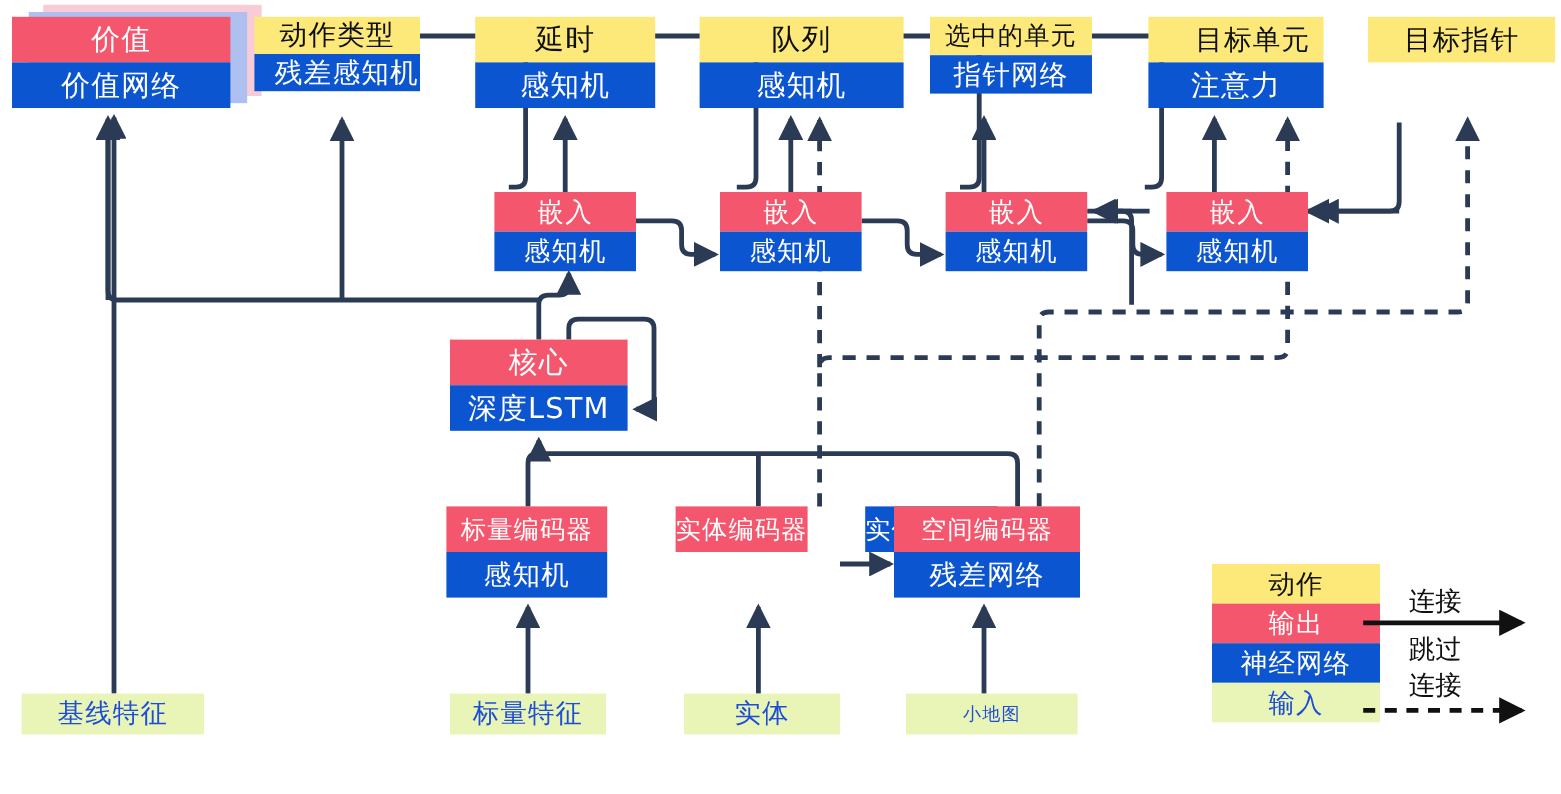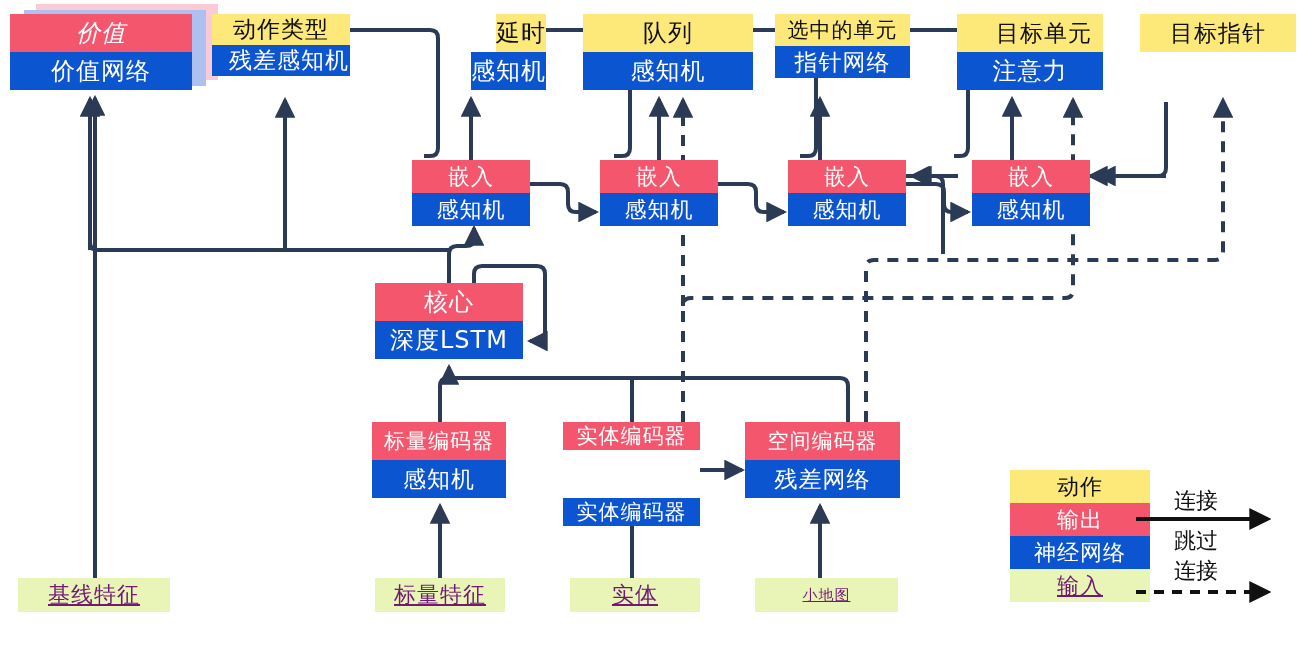--- a/index.html
+++ b/index.html
@@ -12,21 +12,21 @@
 
   .node{position:absolute;box-sizing:border-box;}
   .cell{
     display:flex;align-items:center;justify-content:center;
     box-sizing:border-box;white-space:nowrap;
     letter-spacing:1px;
   }
   .c-action{background:#FCE97A;color:#101010;}
   .c-output{background:#F4566E;color:#ffffff;}
   .c-nn{background:#0C55D0;color:#ffffff;}
-  .c-input{background:#E9F5B6;color:#701a75;text-decoration:underline;}
+  .c-input{background:#E9F5B6;color:#1d4ed8;}
 
   .ghost1{position:absolute;background:#F9CBD6;}
   .ghost2{position:absolute;background:#AEC0F0;}
 
   
   .legend{position:absolute;}
   .legend .cell{justify-content:center;}
   .leg-label{position:absolute;color:#101010;white-space:nowrap;}
 </style>
 </head>
@@ -101,30 +101,30 @@
       <path d="M 683 306 L 683 100" marker-end="url(#arrow)" stroke-dasharray="11 9"></path>
 
       <path d="M 866 422 L 866 268 Q 866 260 874 260 L 1215 260 Q 1223 260 1223 252 L 1223 100" marker-end="url(#arrow)"></path>
     </g>
   </svg>
 
   <div class="ghost1" style="left:36px;top:4px;width:182px;height:76px;"></div>
   <div class="ghost2" style="left:24px;top:10px;width:182px;height:76px;"></div>
 
   <div class="node" style="left: 10px; top: 14px; width: 182px; height: 76px; display: flex; flex-direction: column;">
-    <div class="cell c-output" style="height:38px;font-size:24px;font-style:italic;">价值</div>
+    <div class="cell c-output" style="height:38px;font-size:24px;">价值</div>
     <div class="cell c-nn" style="height:38px;font-size:24px;">价值网络</div>
   </div>
 
   <div class="node" style="left: 212px; top: 14px; width: 138px; height: 55px; display: flex; flex-direction: column;">
     <div class="cell c-action" style="height:38px;font-size:23px;">动作类型</div>
     <div class="cell c-nn" style="height:38px;font-size:23px;padding-left:16px;">残差感知机</div>
   </div>
 
-  <div class="node" style="left: 396px; top: 14px; width: 150px; height: 76px; display: flex; flex-direction: column; align-items: flex-end;">
+  <div class="node" style="left: 396px; top: 14px; width: 150px; height: 76px; display: flex; flex-direction: column;">
     <div class="cell c-action" style="height:38px;font-size:24px;">延时</div>
     <div class="cell c-nn" style="height:38px;font-size:24px;">感知机</div>
   </div>
 
   <div class="node" style="left: 583px; top: 14px; width: 170px; height: 76px; display: flex; flex-direction: column;">
     <div class="cell c-action" style="height:38px;font-size:24px;">队列</div>
     <div class="cell c-nn" style="height:38px;font-size:24px;">感知机</div>
   </div>
 
   <div class="node" style="left: 775px; top: 14px; width: 135px; height: 64px; display: flex; flex-direction: column;">
@@ -160,21 +160,21 @@
 
   <div class="node" style="left: 375px; top: 283px; width: 148px; height: 76px; display: flex; flex-direction: column;">
     <div class="cell c-output" style="height:38px;font-size:24px;">核心</div>
     <div class="cell c-nn" style="height:38px;font-size:24px;">深度LSTM</div>
   </div>
 
   <div class="node" style="left: 372px; top: 422px; width: 134px; height: 76px; display: flex; flex-direction: column;">
     <div class="cell c-output" style="height:38px;font-size:21px;">标量编码器</div>
     <div class="cell c-nn" style="height:38px;font-size:23px;">感知机</div>
   </div>
-  <div class="node" style="left: 563px; top: 422px; width: 137px; height: 76px; display: flex; flex-direction: column; gap: 48px;">
+  <div class="node" style="left: 563px; top: 422px; width: 137px; height: 76px; display: flex;  gap: 48px;">
     <div class="cell c-output" style="height:38px;font-size:21px;">实体编码器</div>
     <div class="cell c-nn" style="height:38px;font-size:21px;">实体编码器</div>
   </div>
   <div class="node" style="left: 745px; top: 422px; width: 155px; height: 76px; display: flex; flex-direction: column;">
     <div class="cell c-output" style="height:38px;font-size:21px;">空间编码器</div>
     <div class="cell c-nn" style="height:38px;font-size:23px;">残差网络</div>
   </div>
 
   <div class="node cell c-input" style="left:18px;top:578px;width:152px;height:34px;font-size:22px;">基线特征</div>
   <div class="node cell c-input" style="left:375px;top:578px;width:130px;height:34px;font-size:22px;">标量特征</div>

